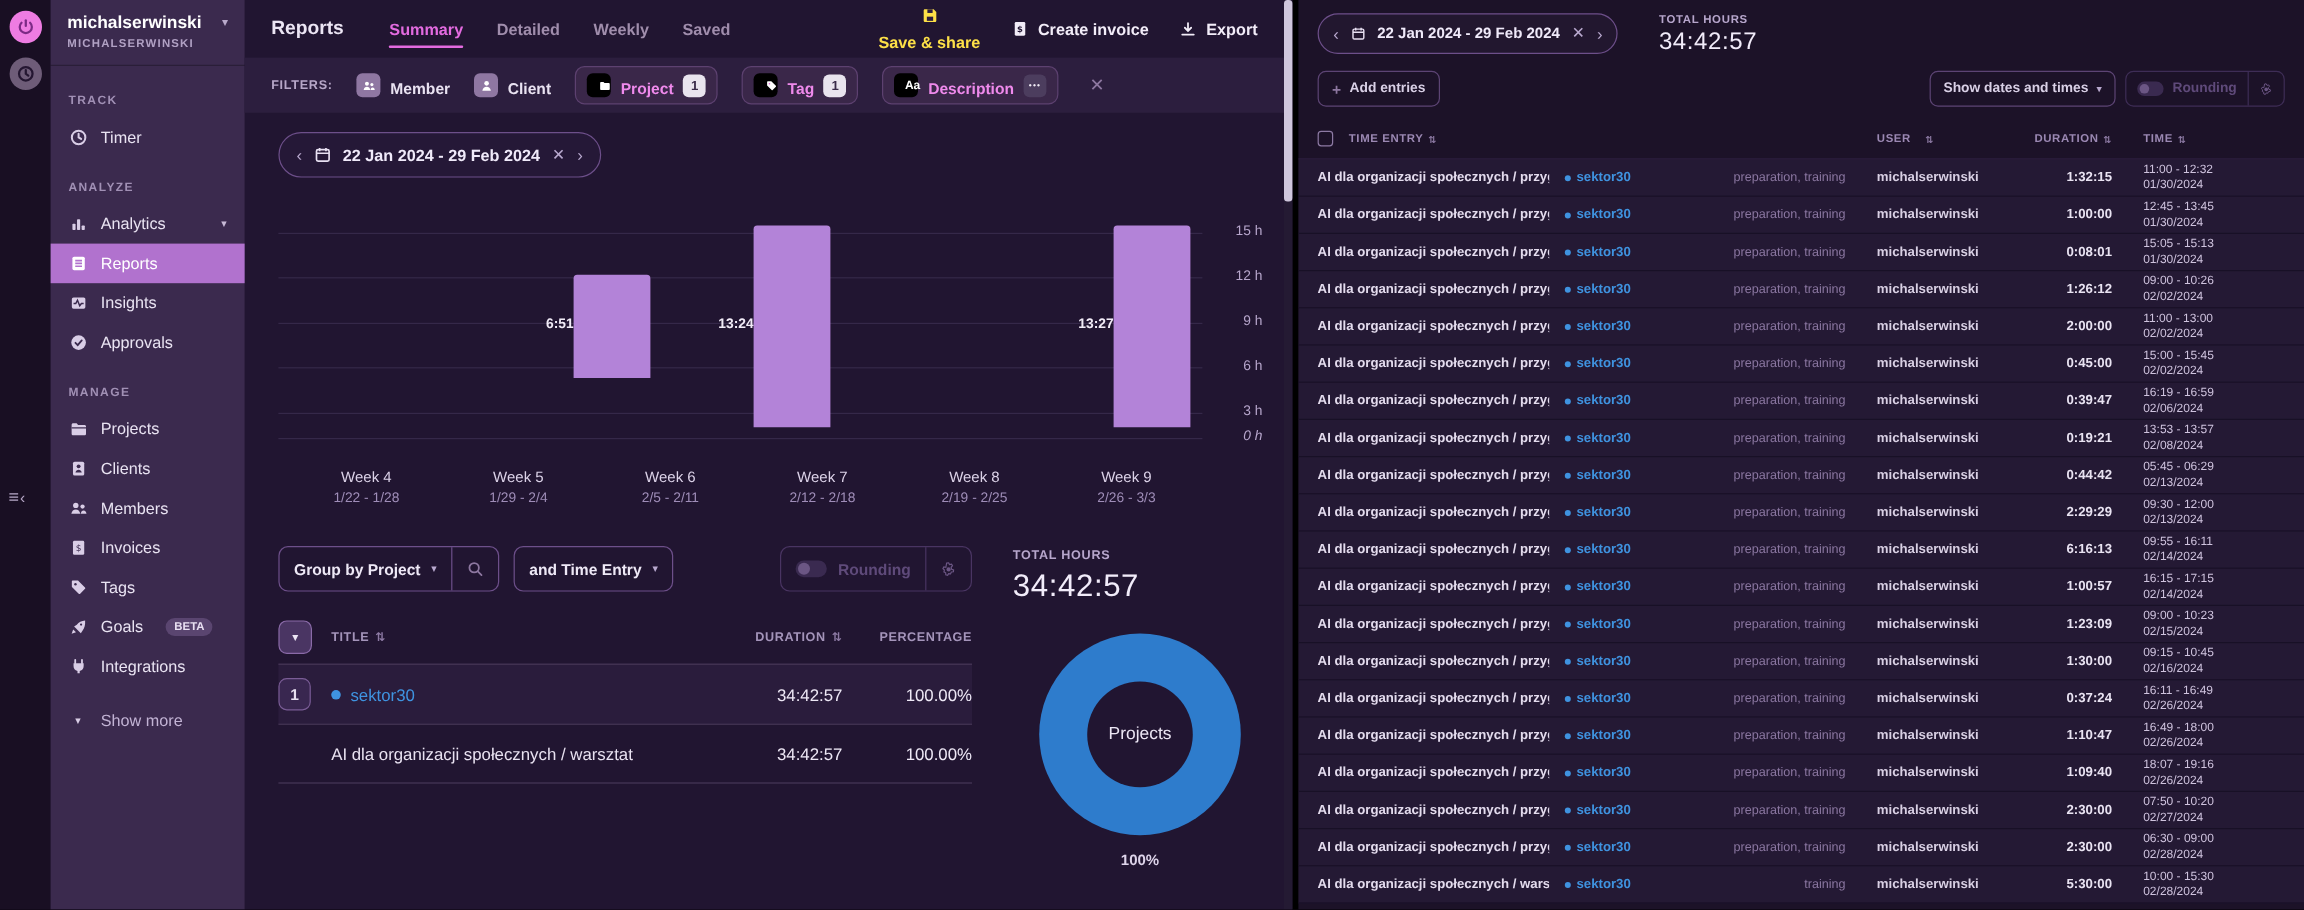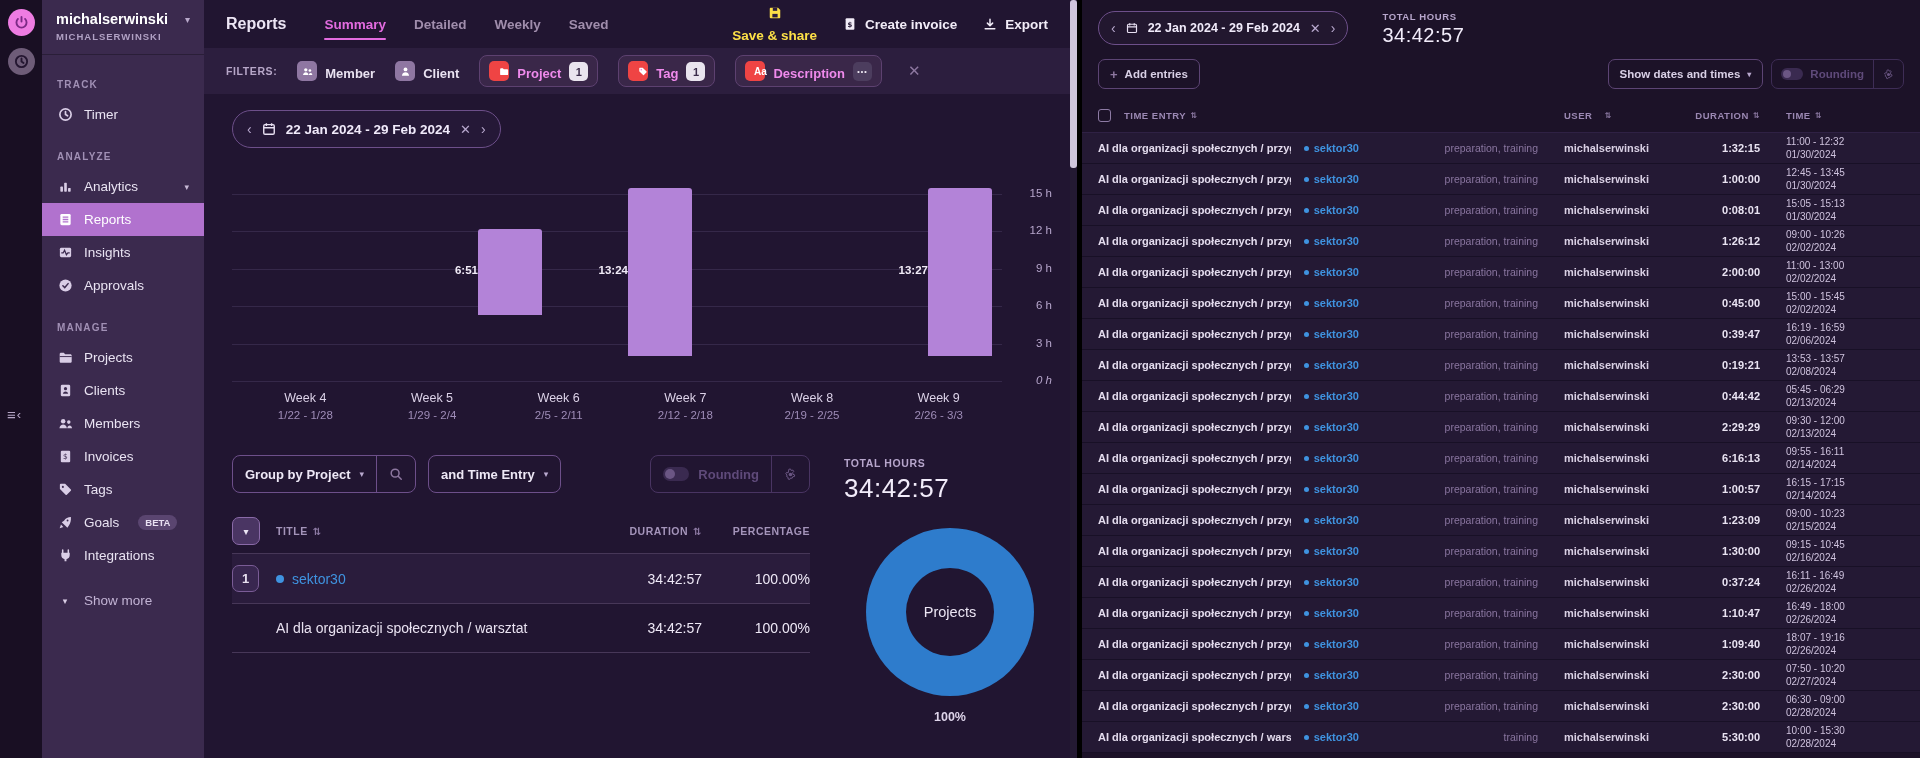--- a/index.html
+++ b/index.html
@@ -48,21 +48,21 @@
   .action.muted { color:#fde047;flex-direction:column; }
   .action .aico { display:flex; align-items:center; }
 
   
   .filters-bar { height:46px; background:#2c1e3e; display:flex; align-items:center; padding:0 22px; gap:20px; flex:none; }
   .filters-label { font-size:10.5px; font-weight:bold; letter-spacing:.6px; color:#b7a7c8; }
   .chip { display:flex; align-items:flex-end; gap:8px; cursor:pointer; }
   .chip-ico { width:20px; height:20px; border-radius:5px; display:flex; align-items:center; justify-content:center; background:#8f77a2; color:#fff; font-size:11px; }
   .chip-label { font-size:13px; font-weight:bold; color:#e9e2f1; }
   .chip.active { background:#3a2749; border:1px solid #5d4170; border-radius:8px; padding:5px 9px; }
-  .chip.active .chip-ico { background:#ef4444;padding-left:10px; }
+  .chip.active .chip-ico { background:#000000;padding-left:10px; }
   .chip.active .chip-label { color:#ef8aec; }
   .chip-badge { min-width:19px; height:19px; border-radius:5px; background:#e9e4ee; color:#3a2b4a; font-size:11px; font-weight:bold; display:flex; align-items:center; justify-content:center; padding:0 4px; }
   .chip-badge.dark { background:#4c3d5e; color:#efeaf4; letter-spacing:1px; }
   .filters-clear { color:#8d77a0; font-size:15px; font-weight:bold; margin-left:6px; cursor:pointer; }
 
   
   .content { padding:16px 14px 0 28px; flex:1; display:flex; flex-direction:column; min-width:0; }
   .date-pill { display:inline-flex; align-items:center; gap:10px; height:38px; border:1px solid #6d4f8a; border-radius:19px; padding:0 14px; background:#251837; cursor:pointer; align-self:flex-start; }
   .date-pill .nav-arrow { color:#b9a9cf; font-size:14px; cursor:pointer; }
   .date-pill .cal { color:#e8e0f2; display:flex; }
@@ -144,21 +144,21 @@
   .btn-outline .schev { font-size:8px; color:#b9a9cf; }
   .mini-rounding { display:flex; align-items:center; height:30px; border:1px solid #3e2d56; border-radius:7px; }
   .mini-rounding .seg { display:flex; align-items:center; gap:7px; padding:0 9px; height:100%; }
   .mini-rounding .slabel { font-size:11.5px; font-weight:bold; color:#5f4a7a; }
   .mini-rounding .seg-divider { width:1px; height:100%; background:#3e2d56; }
   .mini-rounding .gear { color:#6b5684; display:flex; }
   .mini-rounding .toggle { width:22px; height:12px; }
   .mini-rounding .toggle .knob { width:8px; height:8px; }
 
   .dt-head { display:flex; align-items:center; height:34px; padding:0 16px; border-bottom:1px solid #2f2144; }
-  .dth { font-size:9.5px; font-weight:bold; letter-spacing:.5px; color:#9b88b3; display:flex; align-items:center; gap:4px; }
+  .dth { font-size:9.5px; font-weight:bold; letter-spacing:.5px; color:#9b88b3; display:flex; align-items:flex-end; gap:4px; }
   .dth .sort-ico { font-size:8px; }
   .checkbox { width:13px; height:13px; border:1.5px solid #8d7aa4; border-radius:3px; margin-right:13px; flex:none; cursor:pointer; }
   .dcol-entry { flex:1; }
   .dcol-tags { width:205px; text-align:right; padding-right:26px; justify-content:flex-end; }
   .dcol-user { width:116px;gap:12px; }
   .dcol-dur { width:80px; justify-content:flex-end; text-align:right; }
   .dcol-time { width:118px; margin-left:26px; }
 
   .drows { flex:1; overflow:hidden; }
   .drow { display:flex; align-items:center; height:31px; padding:0 16px; background:#241934; border-bottom:1px solid #181026; cursor:pointer; }
@@ -433,21 +433,21 @@
                 <path d="M2 6.5h12M5 1.5v3M11 1.5v3"></path>
               </svg>
             </span>
           <span class="dlabel">22 Jan 2024 - 29 Feb 2024</span>
           <span class="dclear">✕</span>
           <span class="nav-arrow">›</span>
         </div>
 
         <div class="chart">
           <div class="plot" id="plot">
-              <div class="gline" style="bottom: 0px; font-style: italic;">
+              <div class="gline" style="bottom: 16px; font-style: italic;">
                 <span class="gl-label">0 h</span>
               </div>
               <div class="gline" style="bottom: 37.5px;">
                 <span class="gl-label">3 h</span>
               </div>
               <div class="gline" style="bottom: 75px;">
                 <span class="gl-label">6 h</span>
               </div>
               <div class="gline" style="bottom: 112.5px;">
                 <span class="gl-label">9 h</span>

